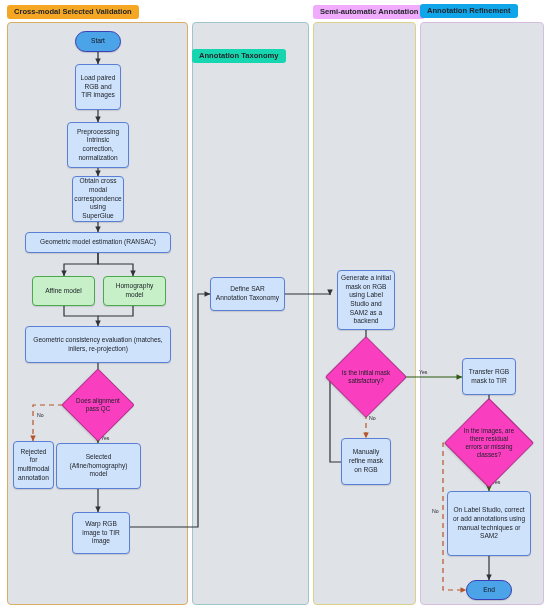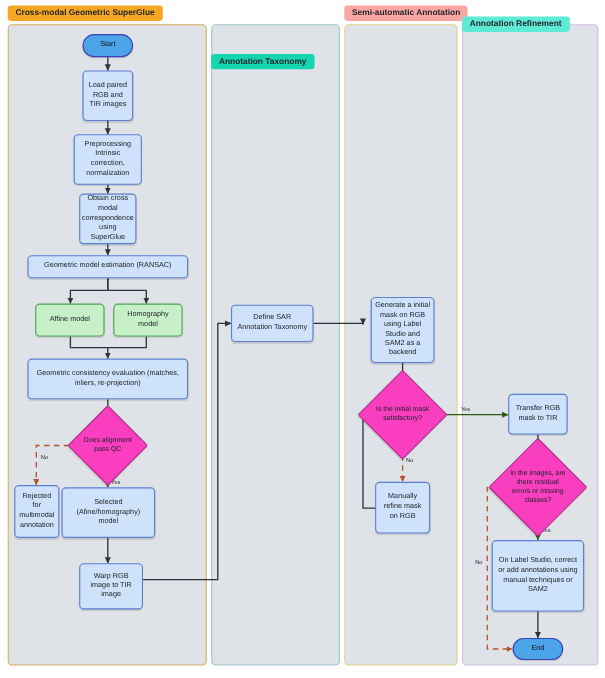--- a/index.html
+++ b/index.html
@@ -37,24 +37,24 @@
 </head>
 <body>
 
 <div id="canvas">
 
   <div class="lane" style="left:7px;top:22px;width:181px;height:583px;border-color:#d9ae63;"></div>
   <div class="lane" style="left:192px;top:22px;width:117px;height:583px;border-color:#9fc5cc;"></div>
   <div class="lane" style="left:313px;top:22px;width:103px;height:583px;border-color:#ded08a;"></div>
   <div class="lane" style="left:420px;top:22px;width:124px;height:583px;border-color:#d6bde0;"></div>
 
-  <div class="lane-title" style="left:7px;top:5px;background:#f5a623;">Cross-modal Geometric SuperGlue</div>
+  <div class="lane-title" style="left:7px;top:5px;background:#f5a623;">Cross-modal Selected Validation</div>
   <div class="lane-title" style="left:192px;top:5px;background:#16d6b0;margin-top:44px;">Annotation Taxonomy</div>
-  <div class="lane-title" style="left:313px;top:5px;background:#fca5a5;">Semi-automatic Annotation</div>
-  <div class="lane-title" style="left:420px;top:15px;background:#5eead4;">Annotation Refinement</div>
+  <div class="lane-title" style="left:313px;top:5px;background:#f0abfc;">Semi-automatic Annotation</div>
+  <div class="lane-title" style="left:420px;top:4px;background:#0ea5e9;">Annotation Refinement</div>
 
   <svg class="links" viewBox="0 0 550 616">
     <defs>
       <marker id="ar" markerWidth="6" markerHeight="6" refX="4.6" refY="2.3" orient="auto">
         <path d="M0,0 L4.8,2.3 L0,4.6 z" fill="#2f3338"></path>
       </marker>
       <marker id="ar-y" markerWidth="6" markerHeight="6" refX="4.6" refY="2.3" orient="auto">
         <path d="M0,0 L4.8,2.3 L0,4.6 z" fill="#2d5a0e"></path>
       </marker>
       <marker id="ar-n" markerWidth="6" markerHeight="6" refX="4.6" refY="2.3" orient="auto">

